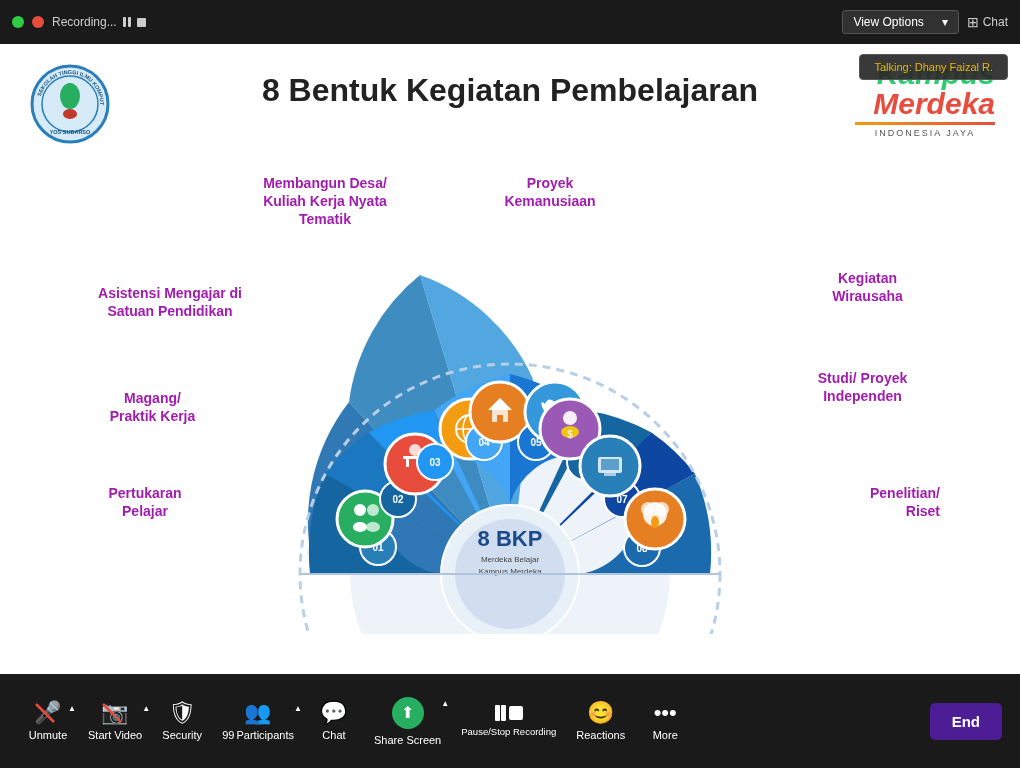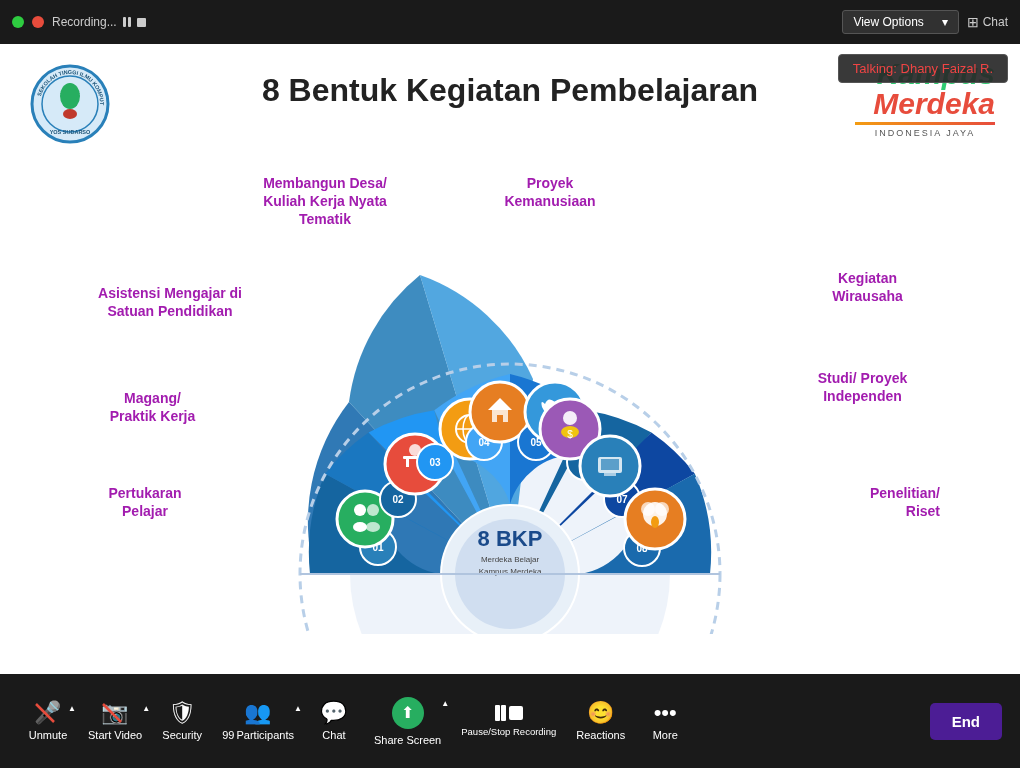--- a/index.html
+++ b/index.html
@@ -94,22 +94,22 @@
       align-items: center;
       gap: 4px;
     }
 
     
     #talking-badge {
       position: absolute;
       top: 54px;
       right: 12px;
       background: rgba(40,40,40,0.92);
-      color: #ef4444;
-      font-size: 13px;
+      color: #eab308;
+      font-size: 11px;
       padding: 6px 14px;
       border-radius: 4px;
       z-index: 20;
       border: 1px solid #555;
     }
 
     
     #main-content {
       width: 1020px;
       height: 674px; 

